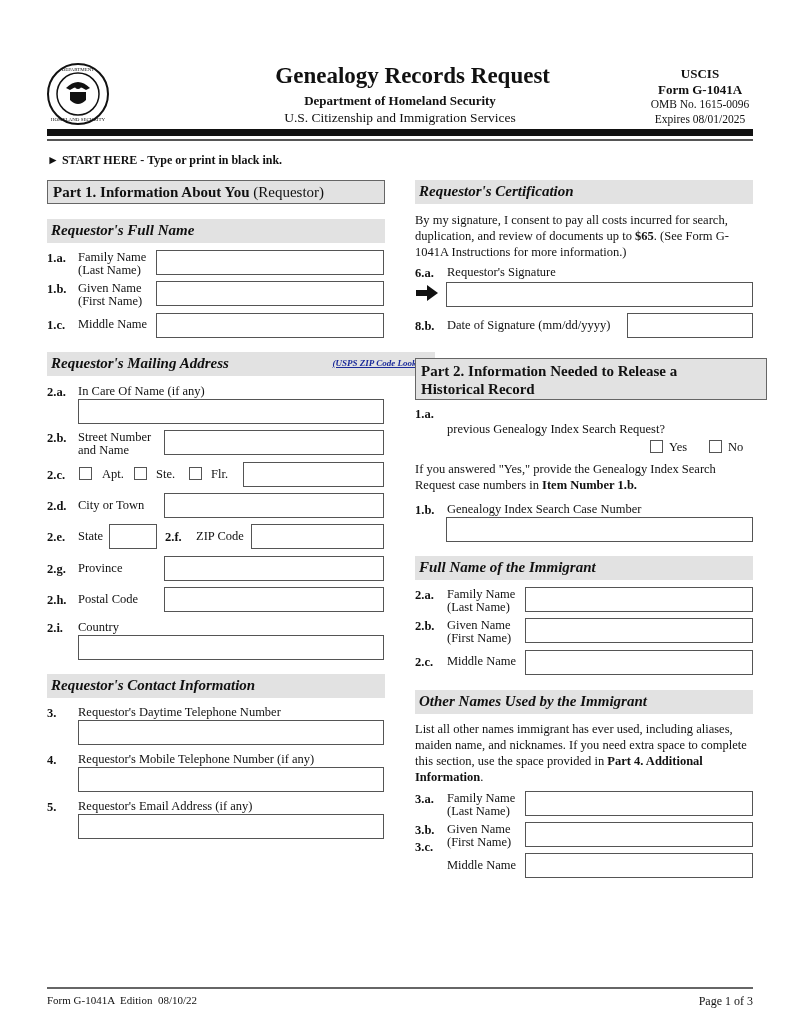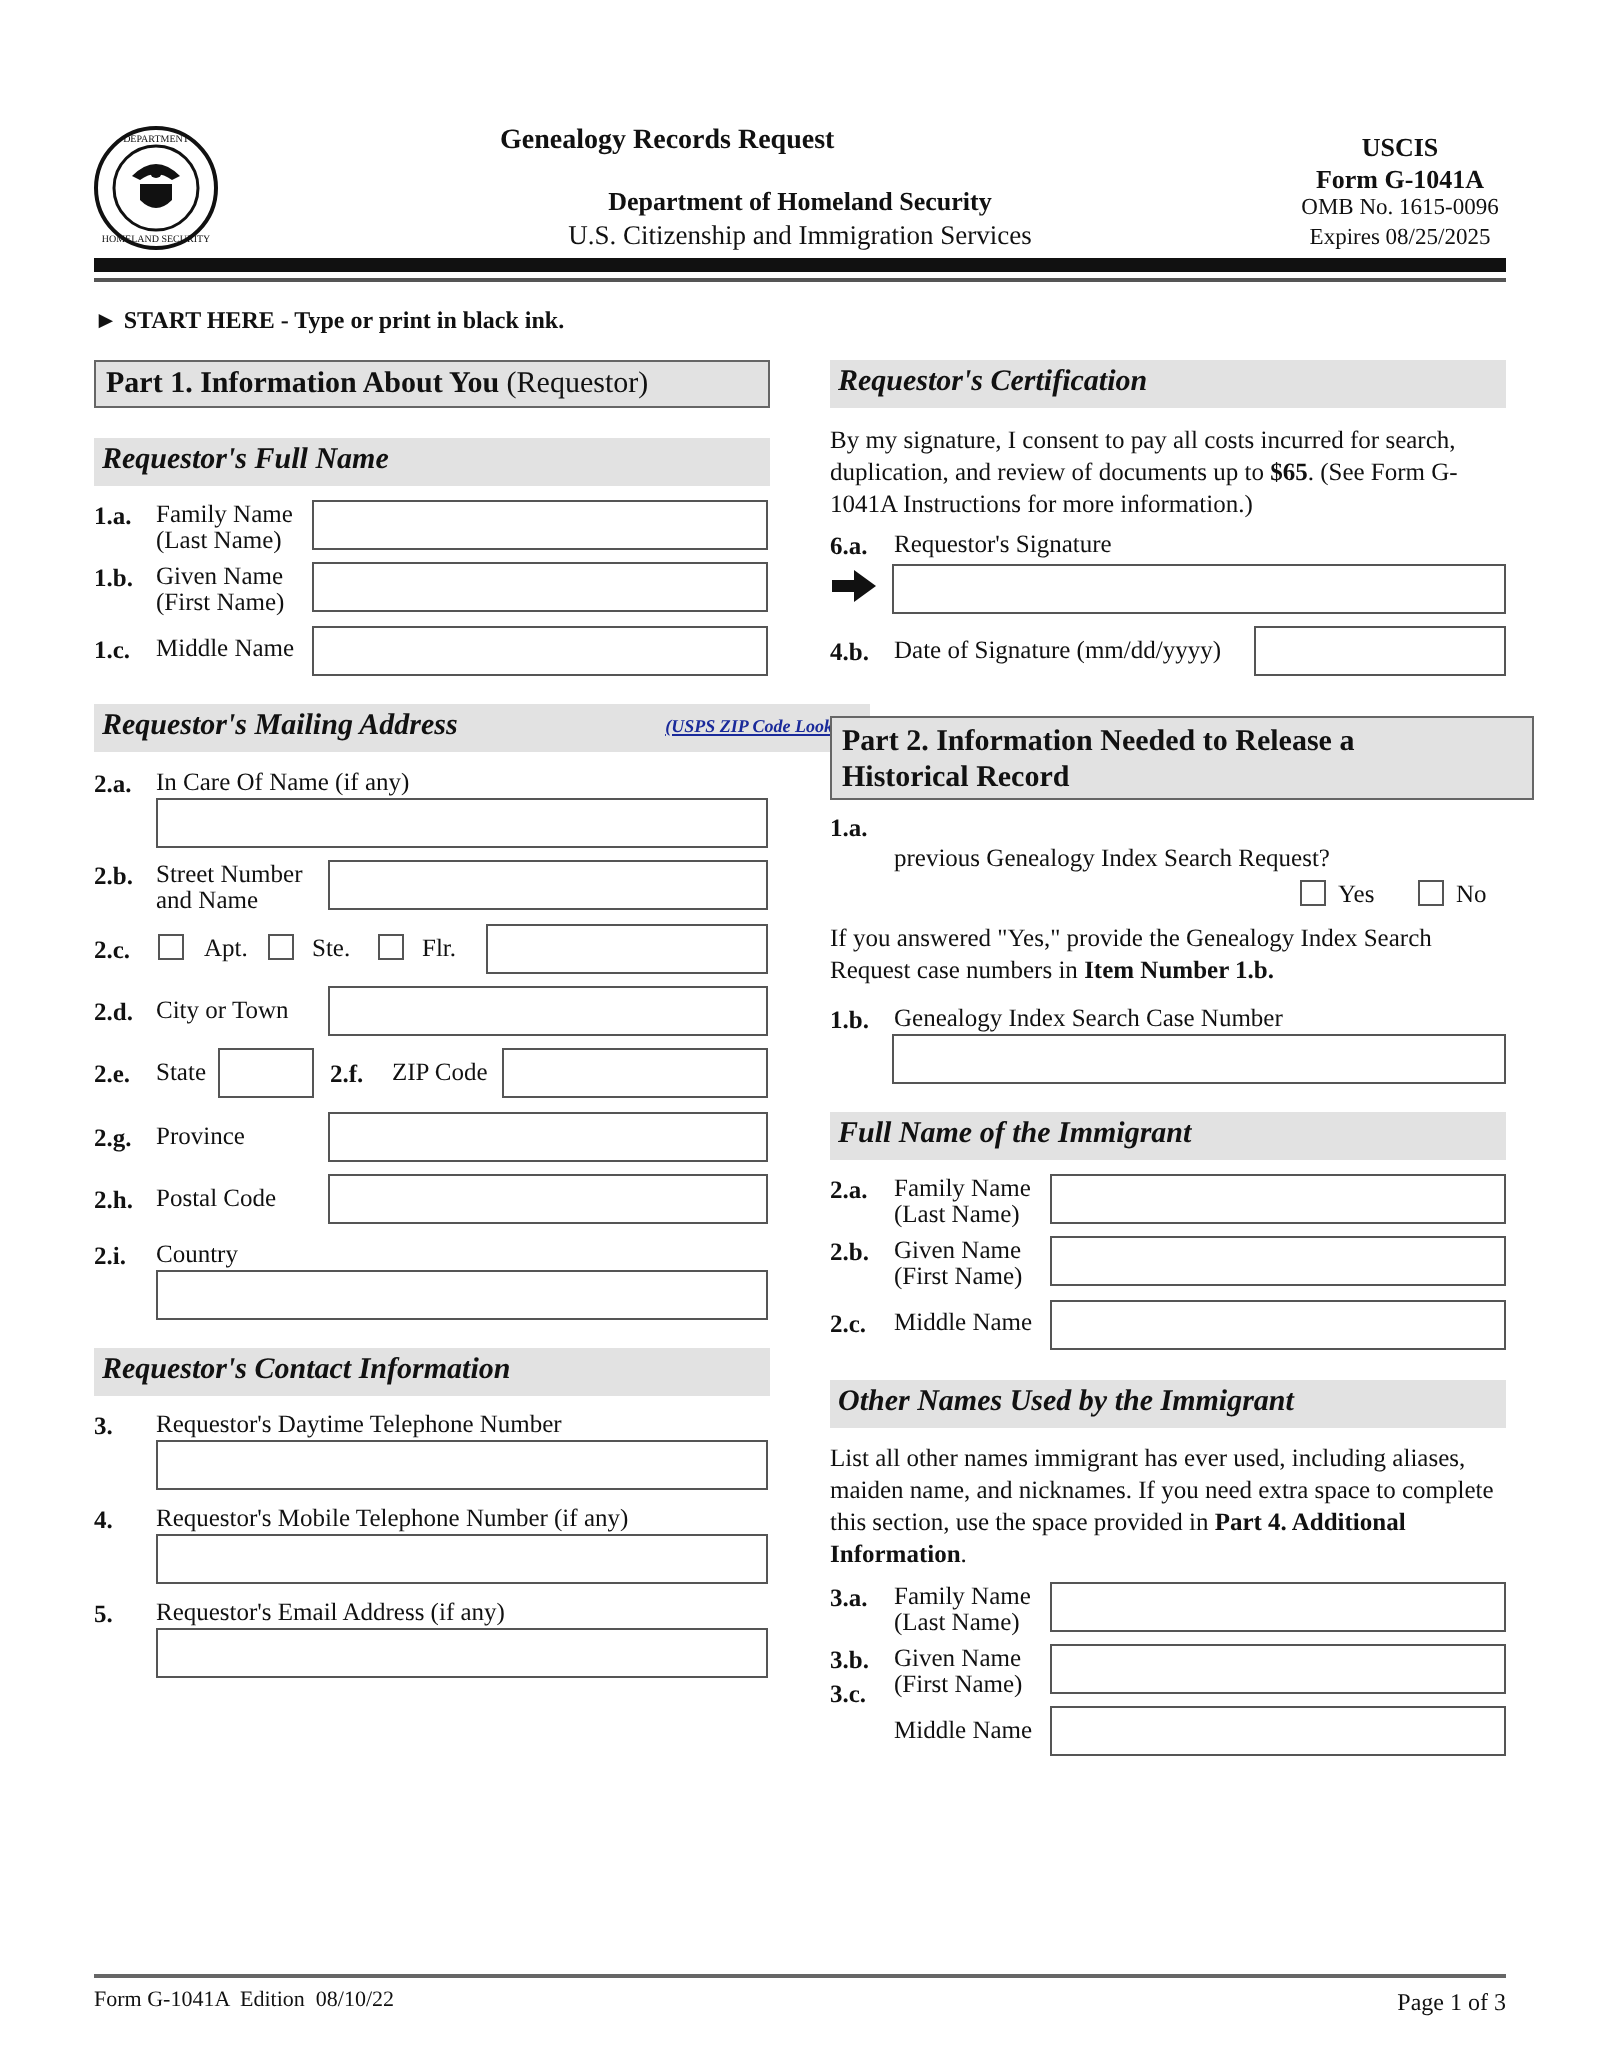--- a/index.html
+++ b/index.html
@@ -24,28 +24,28 @@
     <circle cx="32" cy="32" r="30" fill="#fff" stroke="#111" stroke-width="2"></circle>
     <circle cx="32" cy="32" r="21" fill="#fff" stroke="#111" stroke-width="1.5"></circle>
     <path d="M20 26 Q32 14 44 26 L40 28 Q32 22 24 28 Z" fill="#111"></path>
     <path d="M24 30 L40 30 L40 38 Q32 46 24 38 Z" fill="#111"></path>
     <circle cx="32" cy="24" r="3" fill="#111"></circle>
     <text x="32" y="9" font-size="5" text-anchor="middle" fill="#111" font-family="Liberation Serif, serif">DEPARTMENT</text>
     <text x="32" y="59" font-size="5" text-anchor="middle" fill="#111" font-family="Liberation Serif, serif">HOMELAND SECURITY</text>
   </svg>
 </div>
 
-<div class="abs b" style="left:250px;top:63px;width:300px;text-align:left;font-size:14px;">Genealogy Records Request</div>
+<div class="abs b" style="left:250px;top:63px;width:300px;text-align:right;font-size:23px;">Genealogy Records Request</div>
 <div class="abs b" style="left:250px;top:93px;width:300px;text-align:center;font-size:13px;">Department of Homeland Security</div>
 <div class="abs" style="left:250px;top:110px;width:300px;text-align:center;font-size:13.5px;">U.S. Citizenship and Immigration Services</div>
 
 <div class="abs b" style="left:630px;top:66px;width:140px;text-align:center;font-size:13px;">USCIS</div>
 <div class="abs b" style="left:630px;top:82px;width:140px;text-align:center;font-size:13px;">Form G-1041A</div>
 <div class="abs" style="left:630px;top:98px;width:140px;text-align:center;font-size:11.5px;">OMB No. 1615-0096</div>
-<div class="abs" style="left:630px;top:113px;width:140px;text-align:center;font-size:11.5px;">Expires 08/25/2025</div>
+<div class="abs" style="left:630px;top:113px;width:140px;text-align:center;font-size:11.5px;">Expires 08/01/2025</div>
 
 <div class="abs" style="left:47px;top:129px;width:706px;height:7px;background:#111;"></div>
 <div class="abs" style="left:47px;top:139px;width:706px;height:2px;background:#555;"></div>
 
 <div class="abs b" style="left:47px;top:153px;font-size:12px;">► START HERE - Type or print in black ink.</div>
 
 <div class="part" style="left:47px;top:180px;width:338px;height:24px;">
   <span>Part 1.  Information About You</span><span class="nb"> (Requestor)</span>
 </div>
 
@@ -129,21 +129,21 @@
 
 <div class="num" style="left:415px;top:266px;">6.a.</div>
 <div class="lbl" style="left:447px;top:266px;">Requestor's Signature</div>
 <div class="abs" style="left:416px;top:285px;">
   <svg width="22" height="16" viewBox="0 0 22 16">
       <path d="M0 5 H11 V0 L22 8 L11 16 V11 H0 Z" fill="#111"></path>
     </svg>
 </div>
 <div class="box" style="left:446px;top:282px;width:307px;height:25px;"></div>
 
-<div class="num" style="left:415px;top:319px;">4.b.</div>
+<div class="num" style="left:415px;top:319px;">8.b.</div>
 <div class="lbl" style="left:447px;top:319px;">Date of Signature (mm/dd/yyyy)</div>
 <div class="box" style="left:627px;top:313px;width:126px;height:25px;"></div>
 
 <div class="part" style="left:415px;top:358px;width:352px;height:42px;line-height:18px;">
   <span>Part 2.  Information Needed to Release a</span><br><span>Historical Record</span>
 </div>
 
 <div class="num" style="left:415px;top:407px;">1.a.</div>
 <div class="para" style="left:447px;top:405px;width:310px;">
   <br><span>previous Genealogy Index Search Request?</span>

